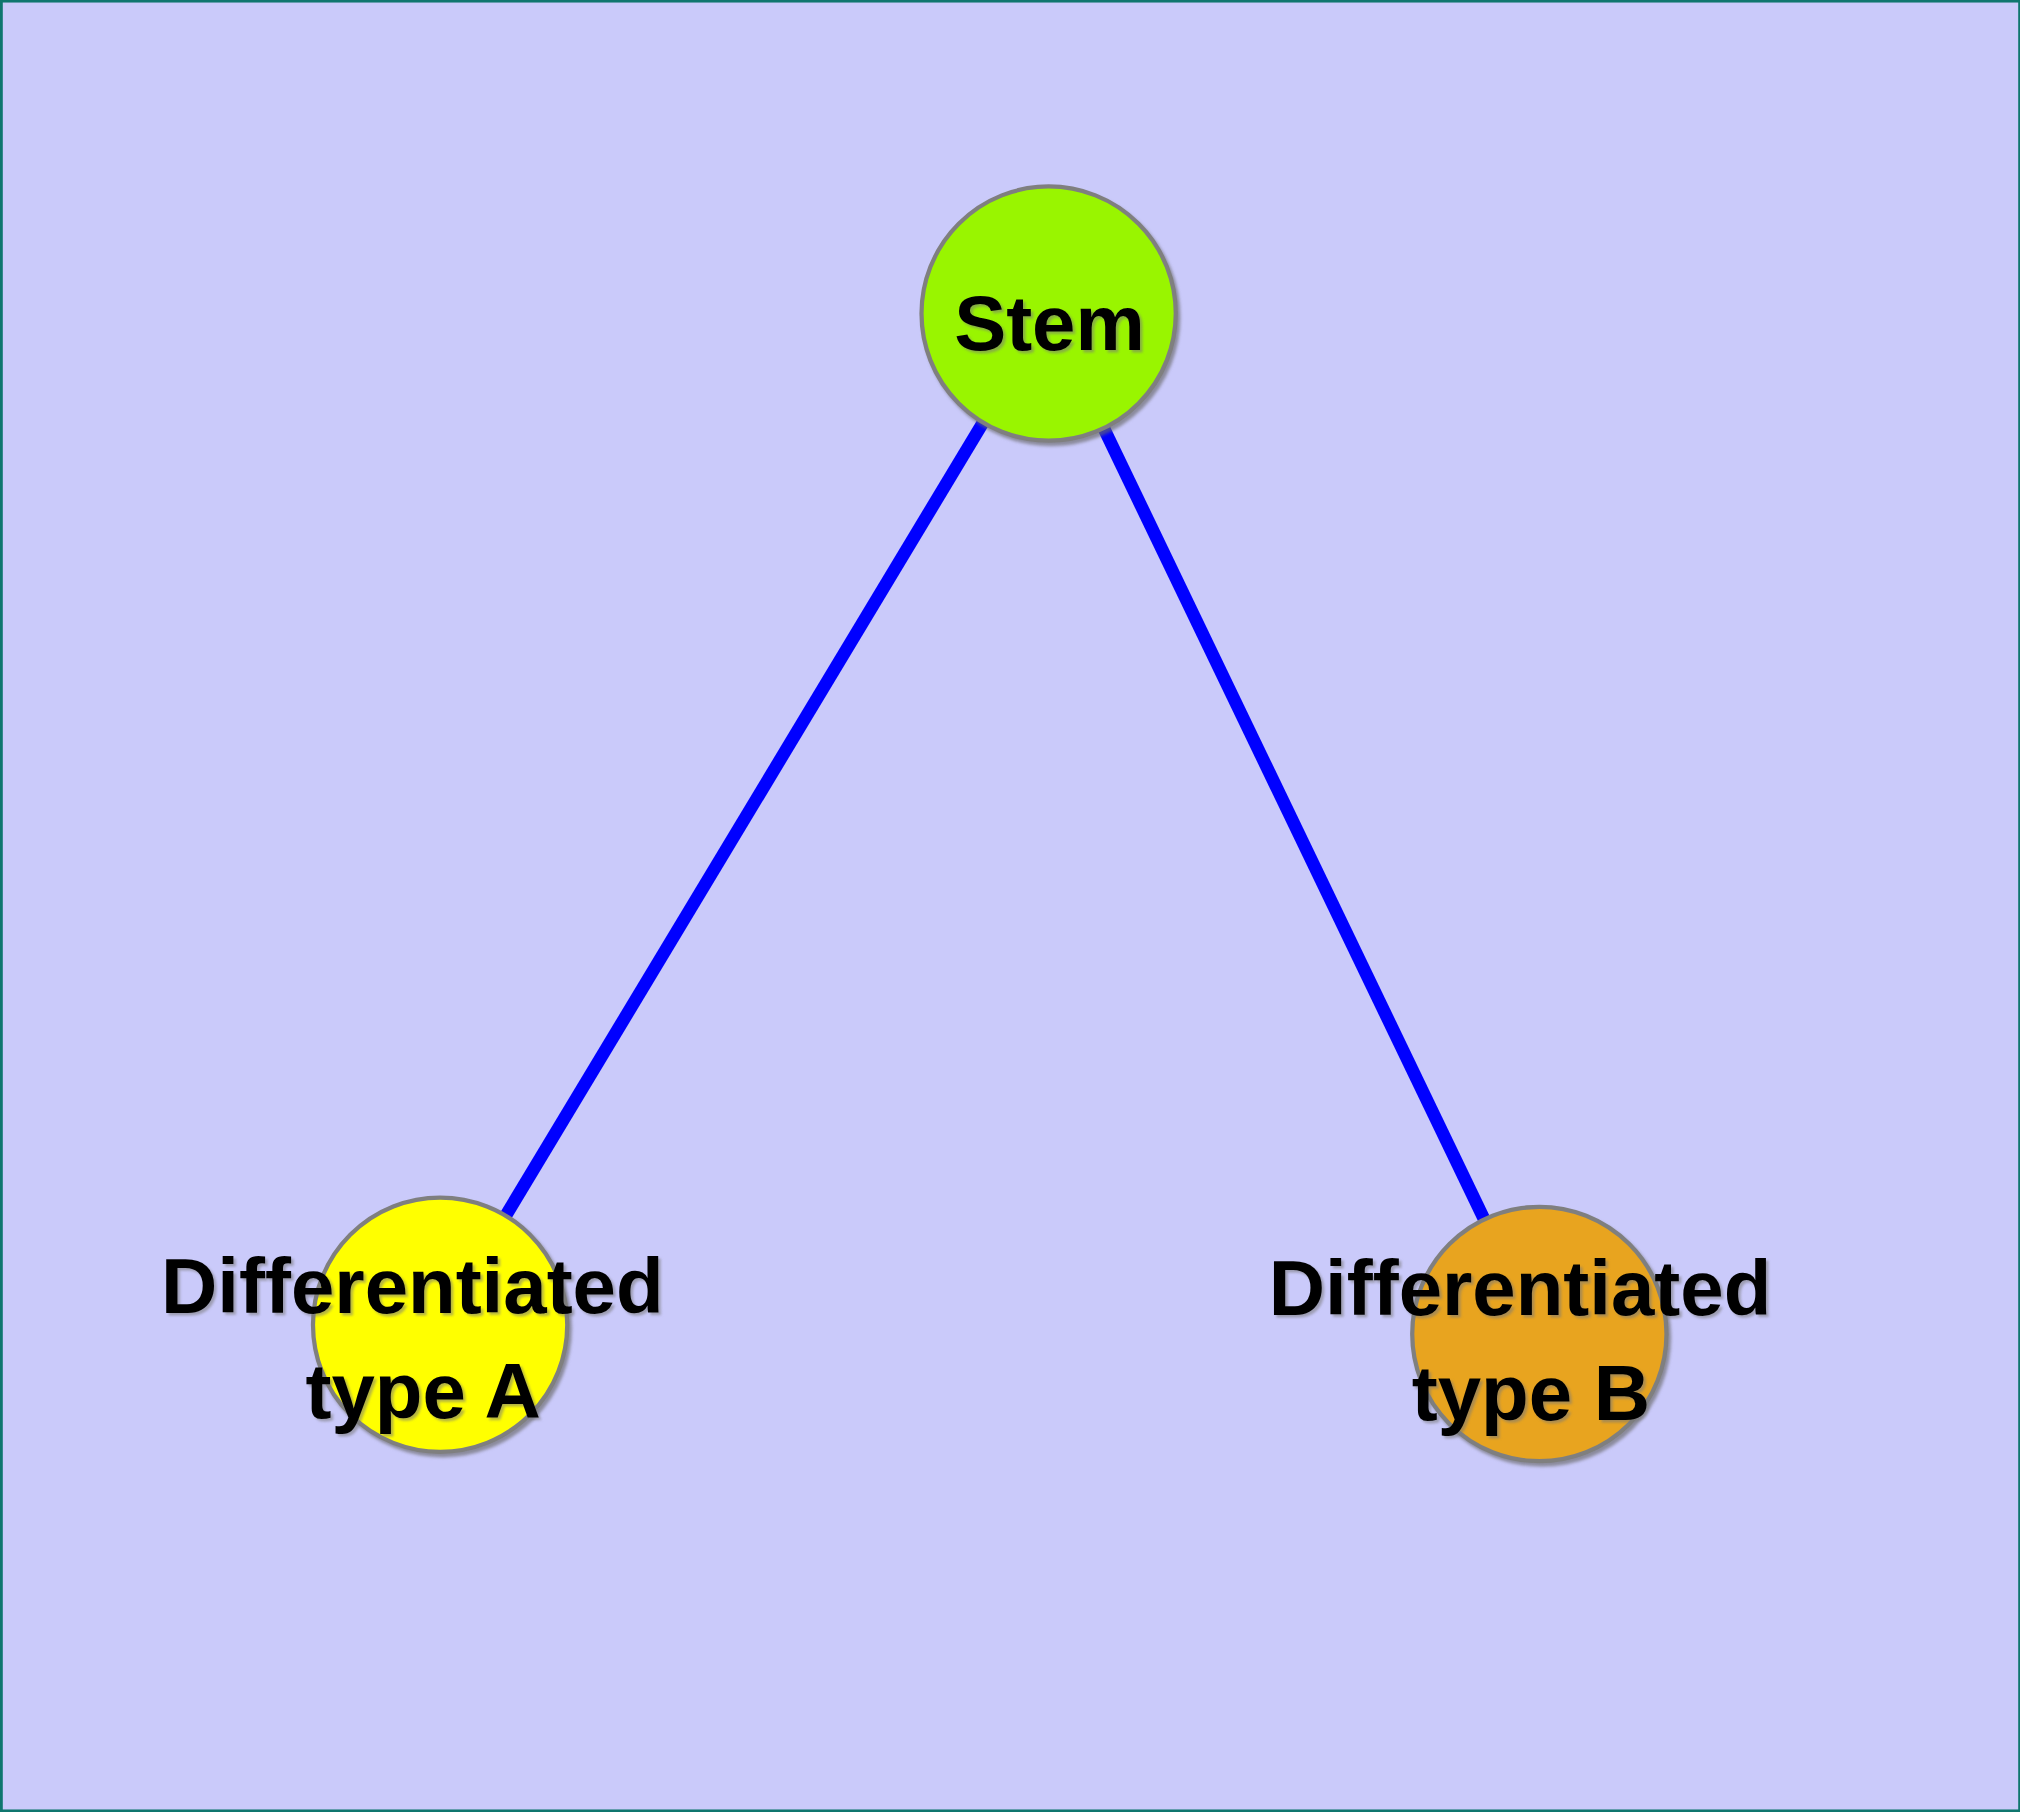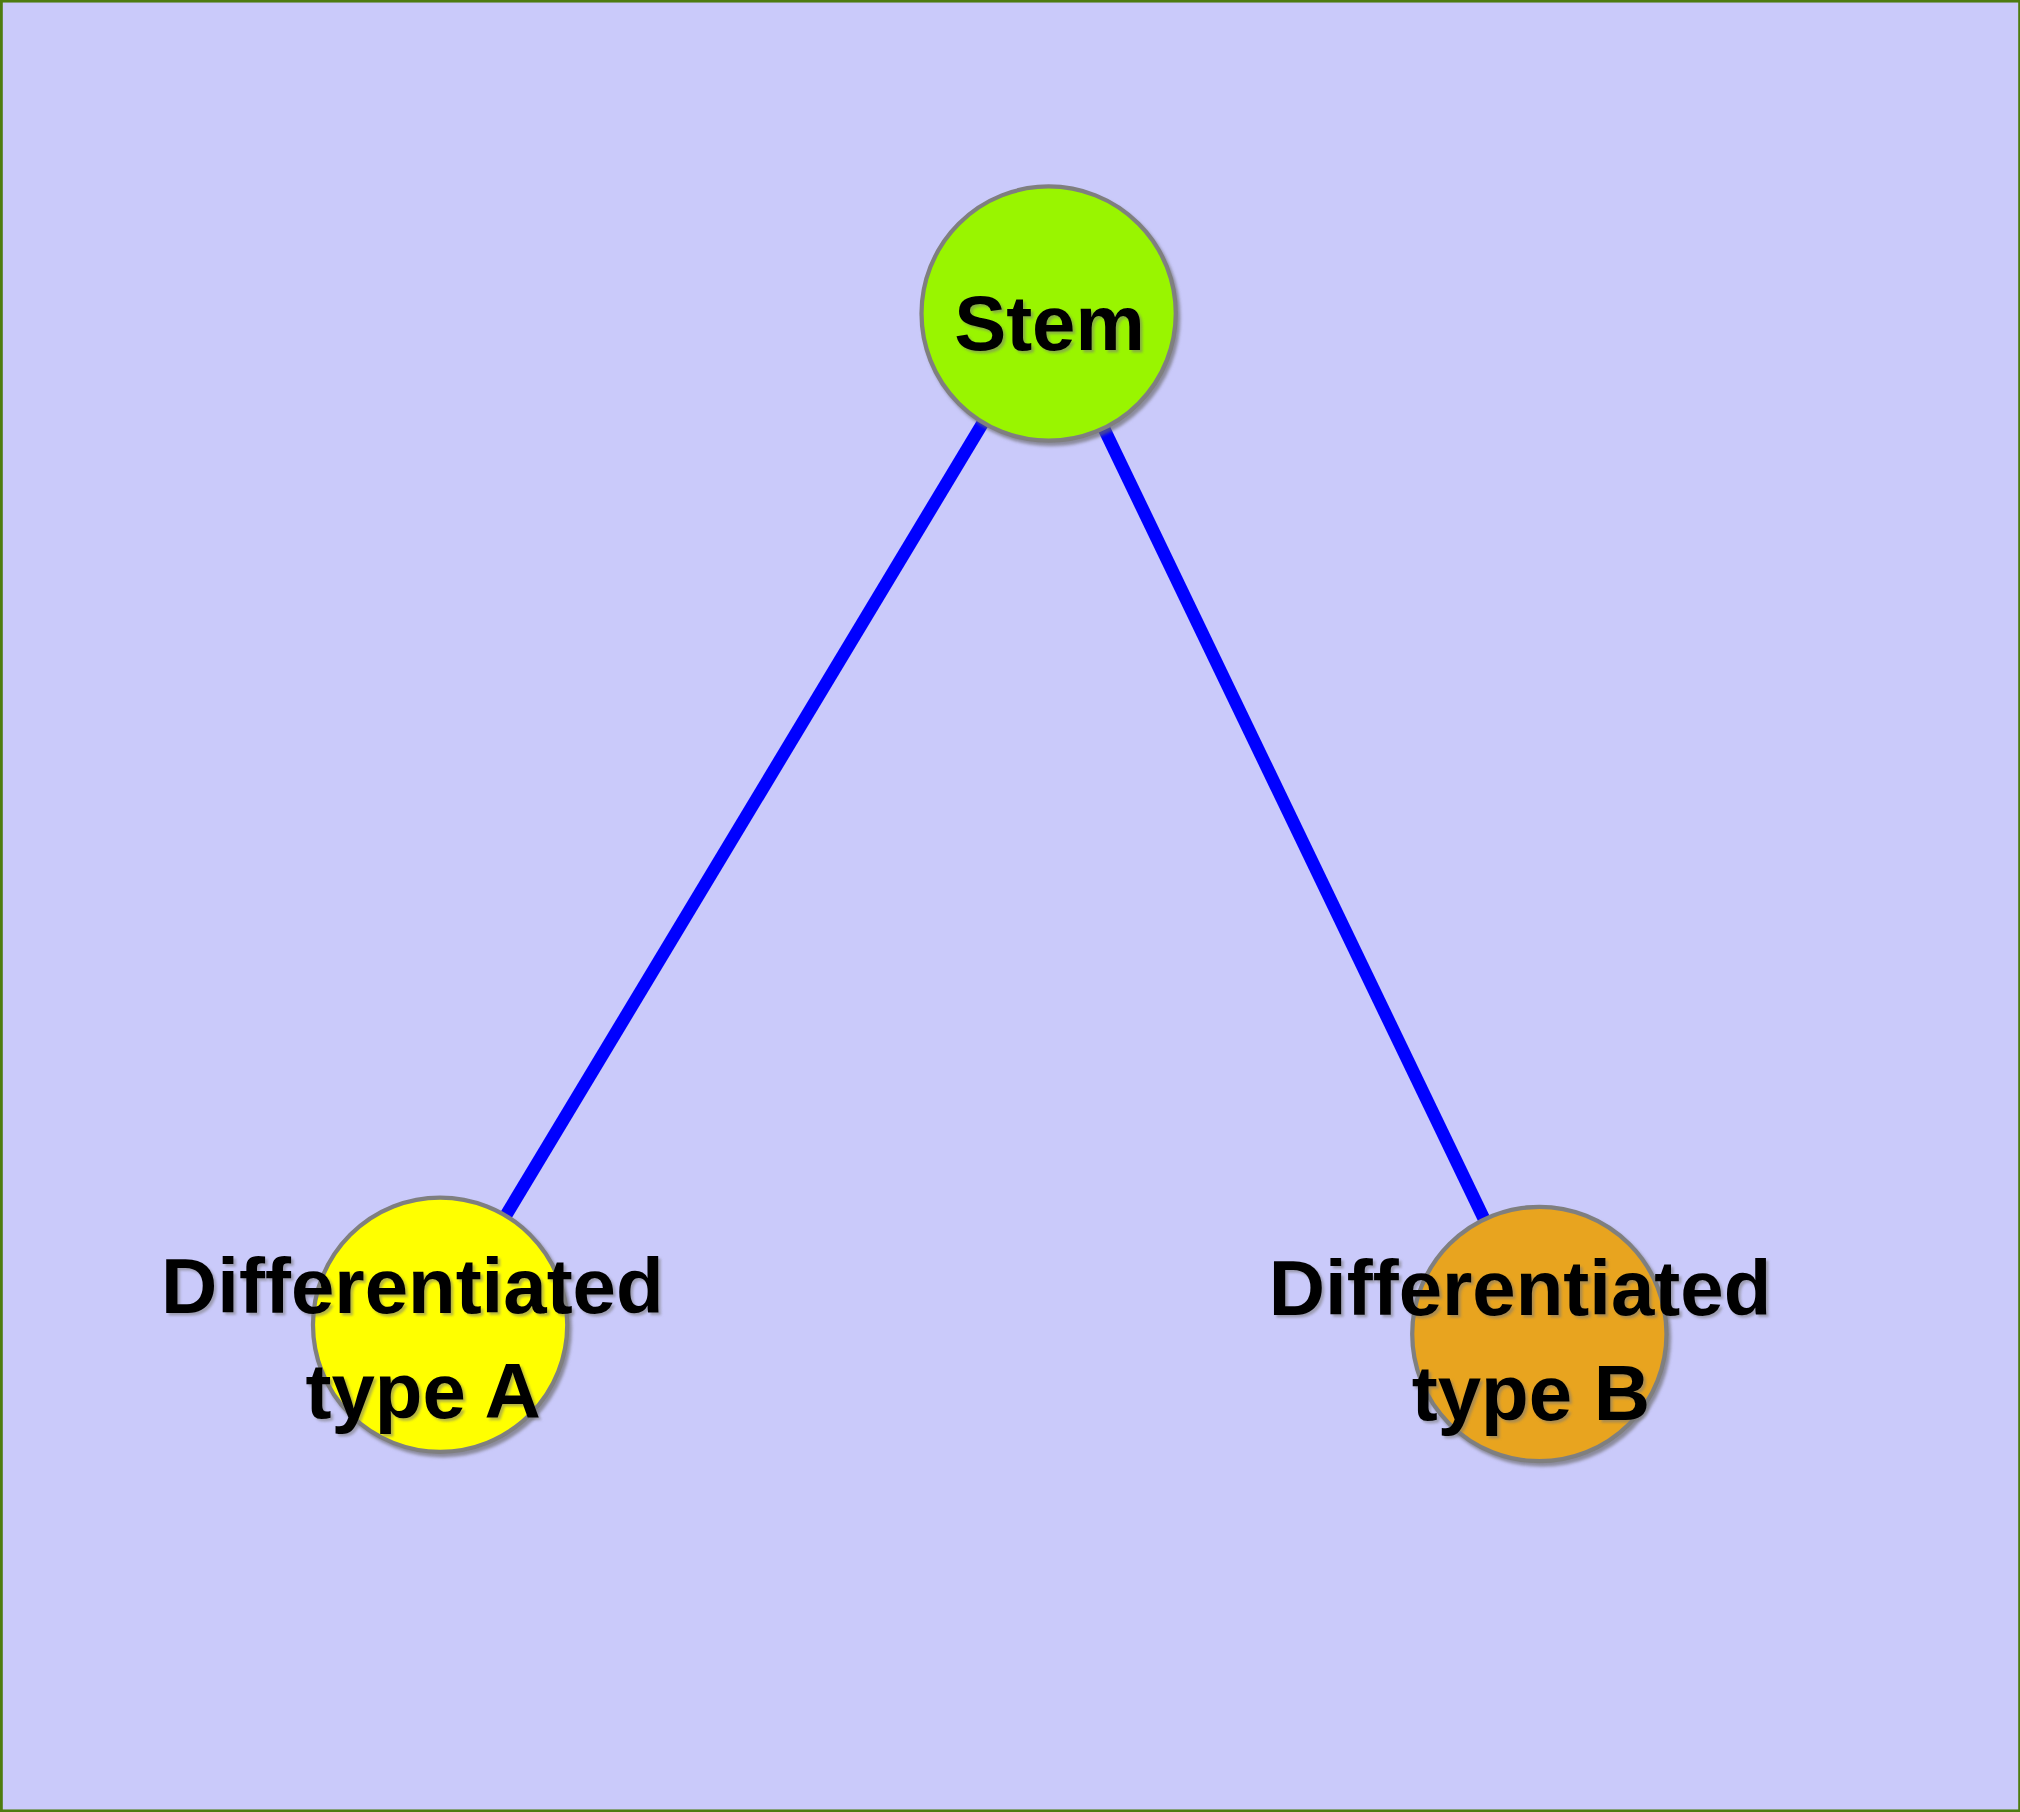--- a/index.html
+++ b/index.html
@@ -3,21 +3,21 @@
 <meta charset="utf-8">
 <style>
   html, body {
     margin: 0;
     padding: 0;
     background: #ffffff;
   }
   .page {
     width: 2021px;
     height: 1812px;
-    background: #4d7c0f;
+    background: #0f766e;
   }
   svg { display: block; }
   .node-label {
     font-family: "Liberation Sans", sans-serif;
     font-weight: bold;
     font-size: 92px;
     fill: #000000;
     filter: drop-shadow(3px 3px 1.5px rgba(120,120,120,0.55));
   }
   .node-circle {

